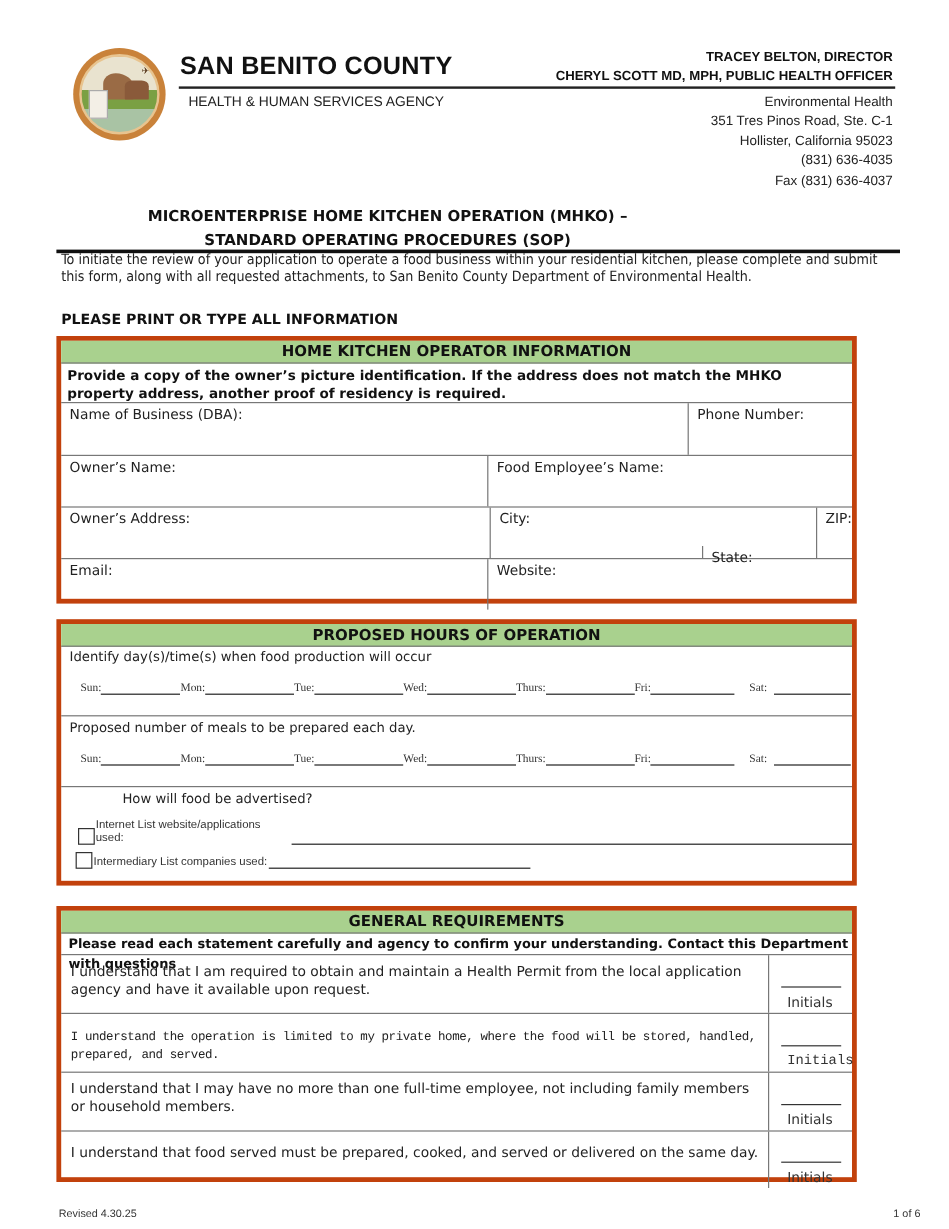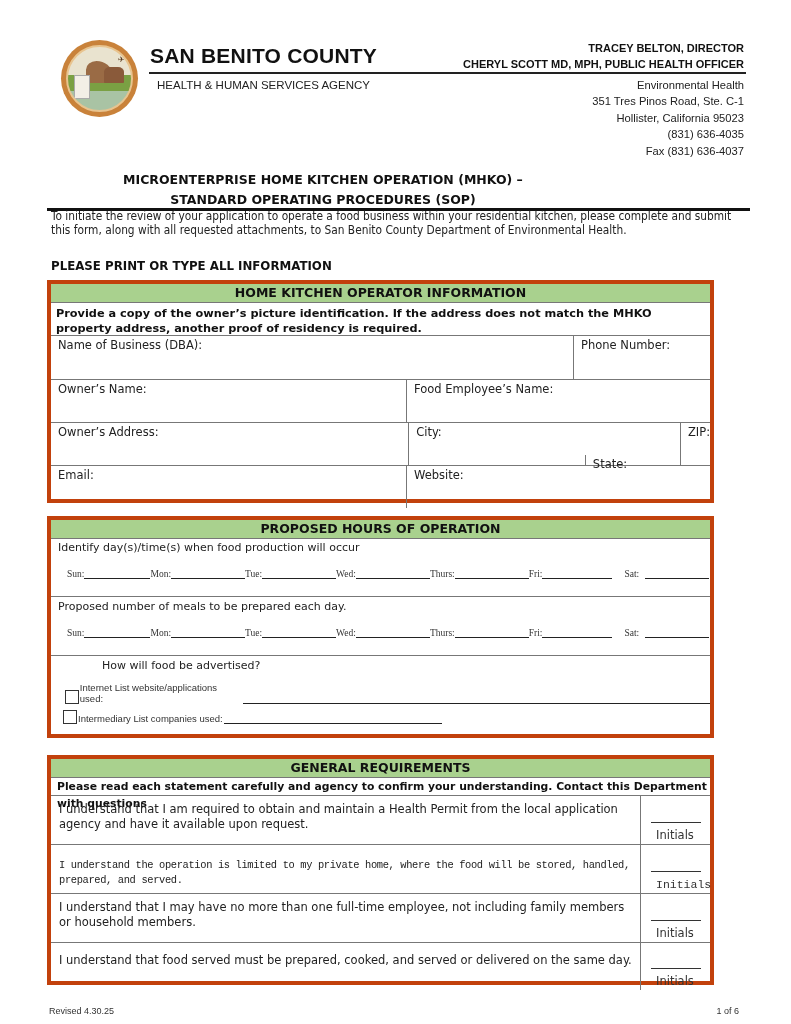--- a/index.html
+++ b/index.html
@@ -46,21 +46,21 @@
   .req-sub { font-weight: bold; font-size: 10.8px; padding-left: 6px; height: 18px; line-height: 17px; border-bottom: 1px solid #777; box-sizing: border-box; }
   .req-row { display: flex; border-top: 1px solid #777; }
   .req-row:first-of-type { border-top: none; }
   .req-text { flex: 1; font-size: 11.5px; padding: 6px 8px 0 8px; line-height: 14.5px; color: #222; box-sizing: border-box; }
   .req-text.condensed { font-size: 10.4px; letter-spacing: -0.35px; padding-top: 13px; }
   .req-init { width: 70px; border-left: 1px solid #777; position: relative; box-sizing: border-box; }
   .req-init .line { position: absolute; left: 10px; width: 50px; bottom: 21px; border-top: 1px solid #333; }
   .req-init .lbl { position: absolute; left: 15px; bottom: 2px; font-size: 11.5px; color: #333; }
 
   .footer-left { left: 49px; top: 1006px; font-size: 9px; color: #333; font-family: "Liberation Sans", sans-serif; }
-  .footer-right { right: 52px; top: 1006px; font-size: 9px; color: #333; font-family: "Liberation Sans", sans-serif; }
+  .footer-right { right: 24px; top: 1006px; font-size: 9px; color: #333; font-family: "Liberation Sans", sans-serif; }
 </style>
 </head>
 <body>
 
 <div class="abs seal">
   <div class="seal-inner">
     <div class="seal-rock"></div>
     <div class="seal-rock2"></div>
     <div class="seal-mission"></div>
     <div class="seal-bird">✈</div>

